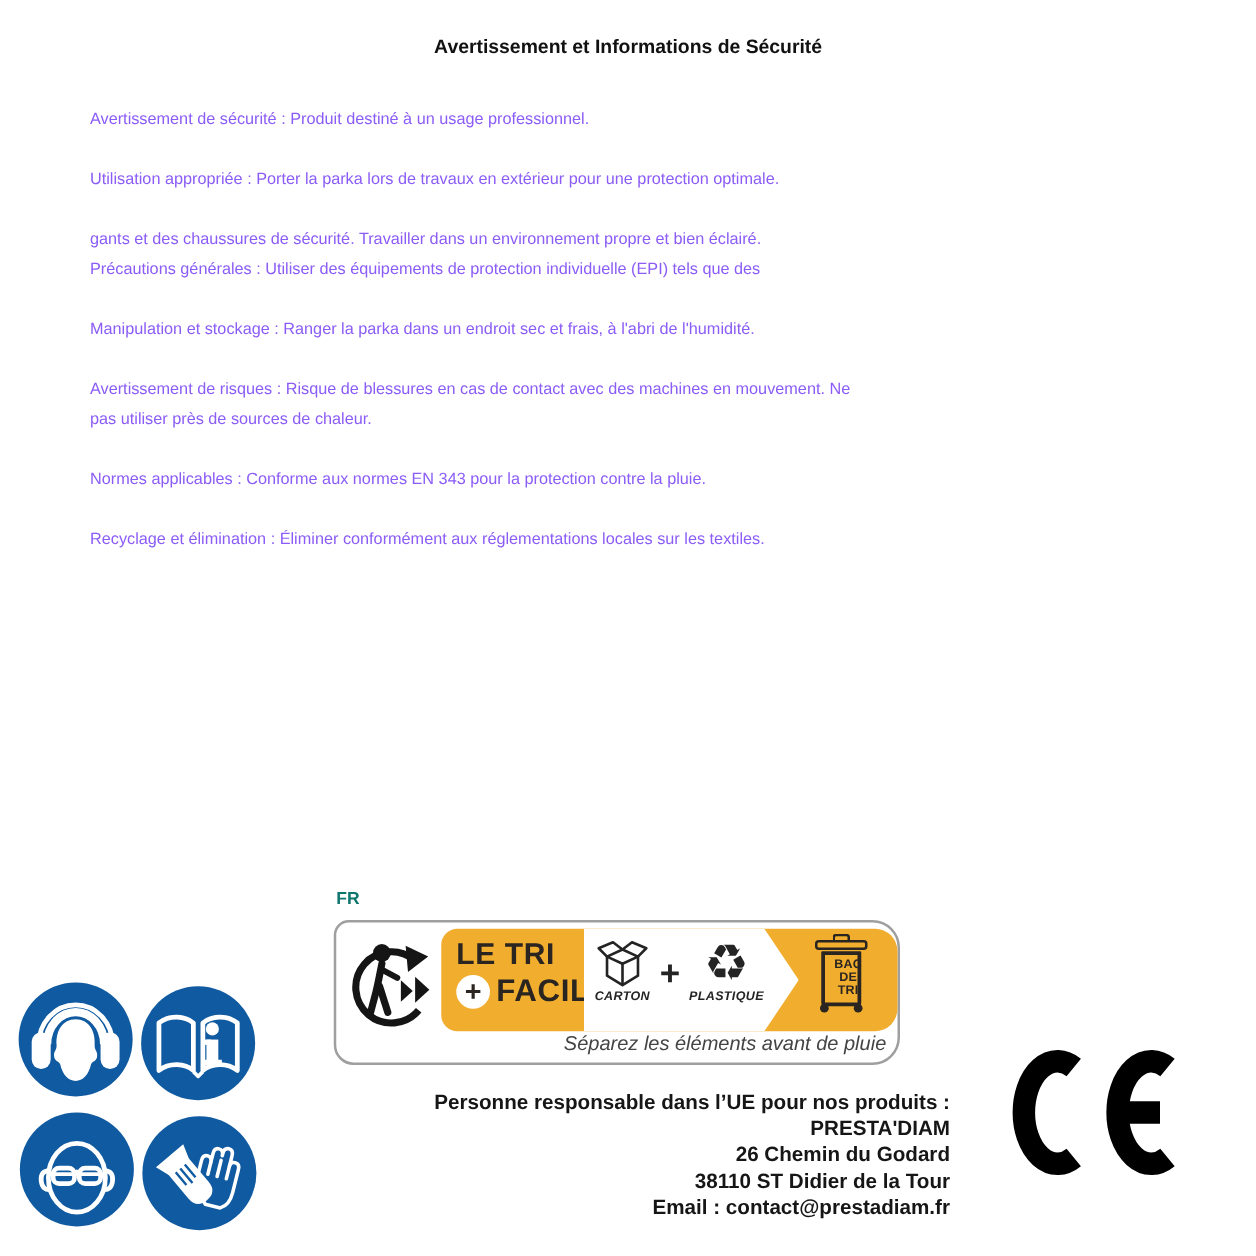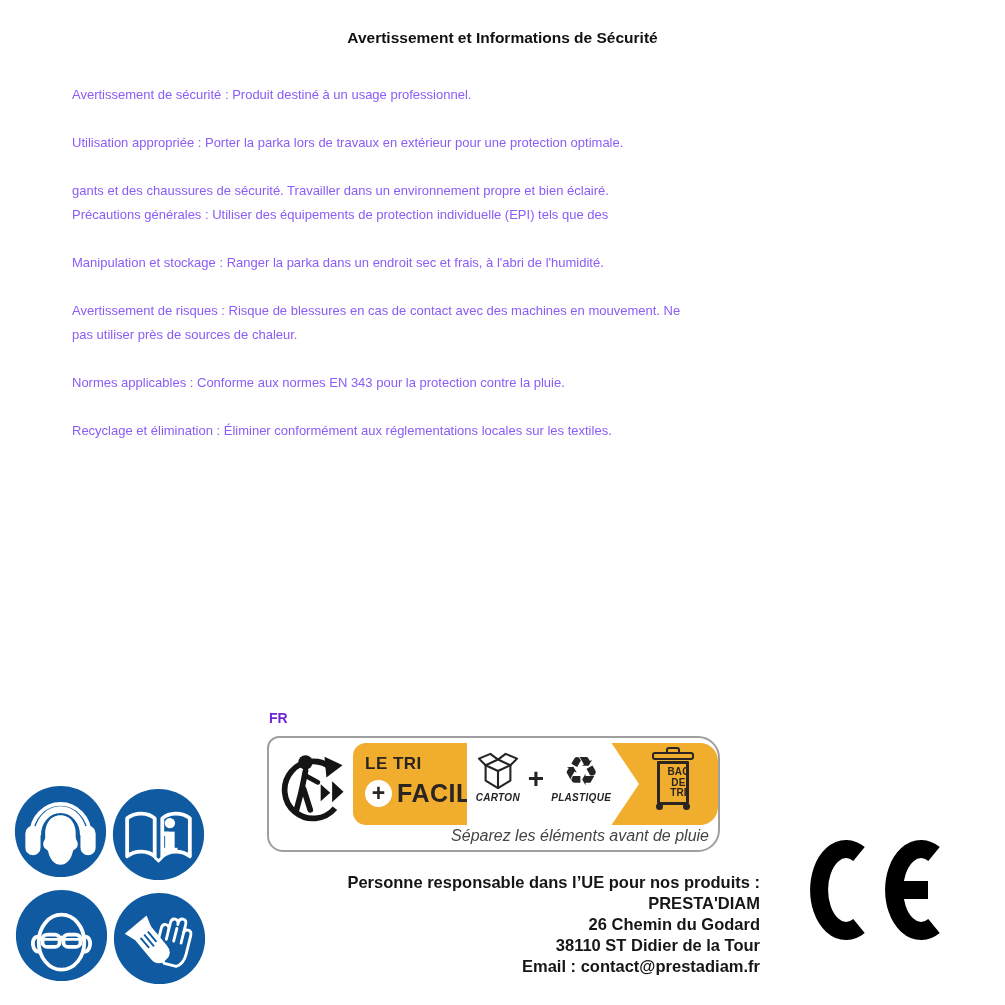--- a/index.html
+++ b/index.html
@@ -13,34 +13,34 @@
     position:absolute; top:29px; left:0; width:1005px; text-align:center;
     font-weight:bold; font-size:15.5px; color:#111;
   }
 
   
   .paras { position:absolute; left:72px; top:83px; font-size:13px; color:#8b5cf6; }
   .para  { margin:0 0 24px 0; }
   .pline { display:block; line-height:24px; white-space:nowrap; }
 
   
-  .fr-label { position:absolute; left:269px; top:710px; font-size:14px; font-weight:bold; color:#6d28d9; }
+  .fr-label { position:absolute; left:269px; top:710px; font-size:14px; font-weight:bold; color:#0f766e; }
   .tri-box {
     position:absolute; left:267px; top:736px; width:453px; height:116px;
     background:#fff; border:2px solid #9f9f9f; border-radius:12px 22px 22px 16px;
     box-sizing:border-box;
   }
   .triman-svg { position:absolute; left:8px; top:4px; }
 
   .band {
     position:absolute; left:84px; top:5px; width:365px; height:82px;
     background:#F1AD2D; border-radius:13px 18px 18px 13px;
   }
   .band-headline { position:absolute; left:12px; top:7px; color:#2a2520; }
-  .band-l1 { font-size:17px; font-weight:800; letter-spacing:0.5px; line-height:27px; }
+  .band-l1 { font-size:24px; font-weight:800; letter-spacing:0.5px; line-height:27px; }
   .band-l2 { display:flex; align-items:center; gap:5px; margin-top:2px; }
   .plus-circle {
     width:27px; height:27px; border-radius:50%; background:#fff; color:#2a2520;
     font-weight:800; font-size:23px; line-height:27px; text-align:center;
   }
   .band-facile { font-size:25px; font-weight:800; letter-spacing:0.5px; }
 
   .white-mid {
     position:absolute; left:114px; top:0; width:172px; height:82px; background:#fff;
     -webkit-clip-path:polygon(0 0, 84% 0, 100% 50%, 84% 100%, 0 100%);

